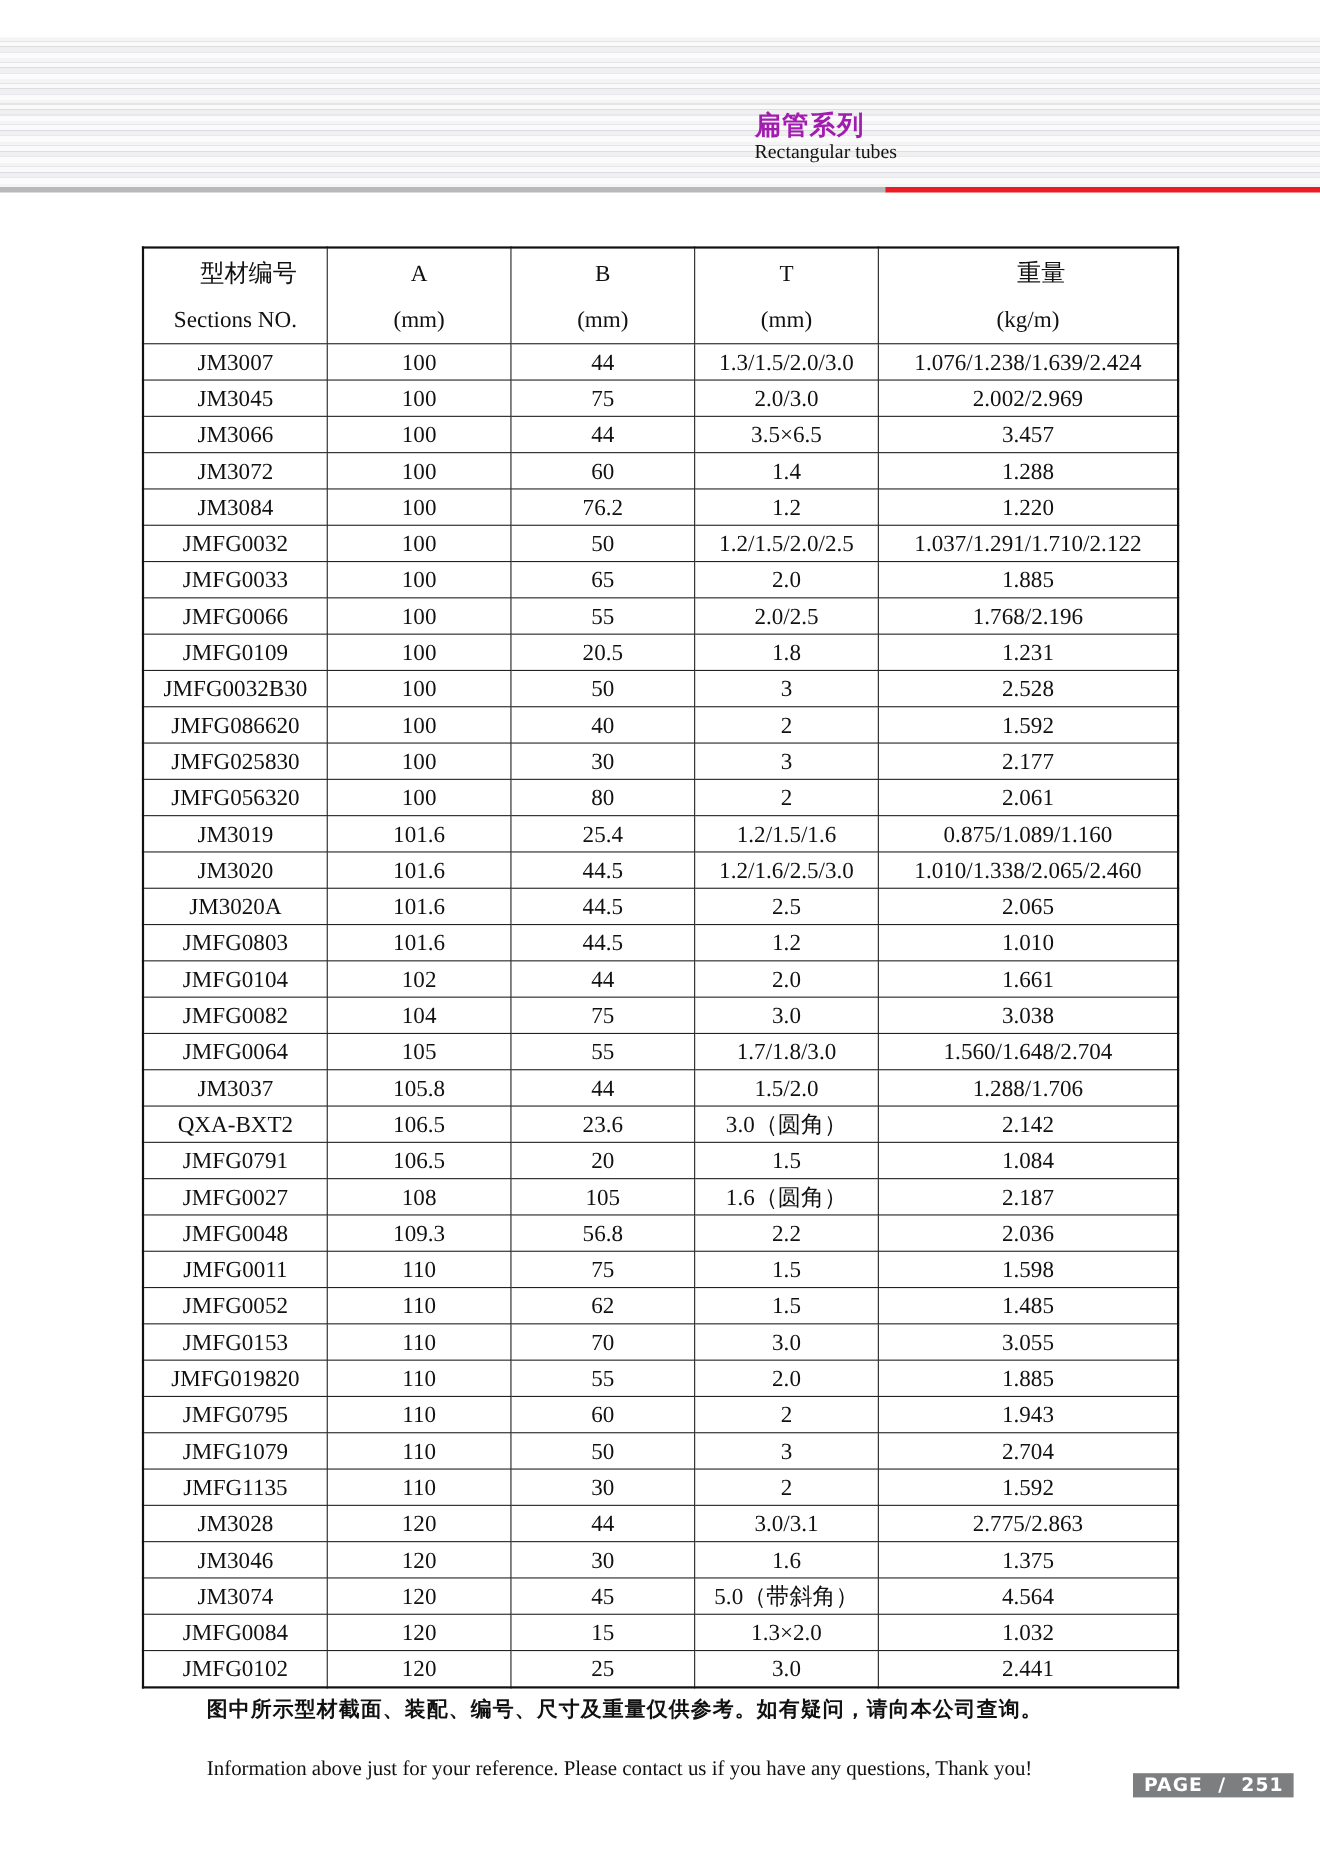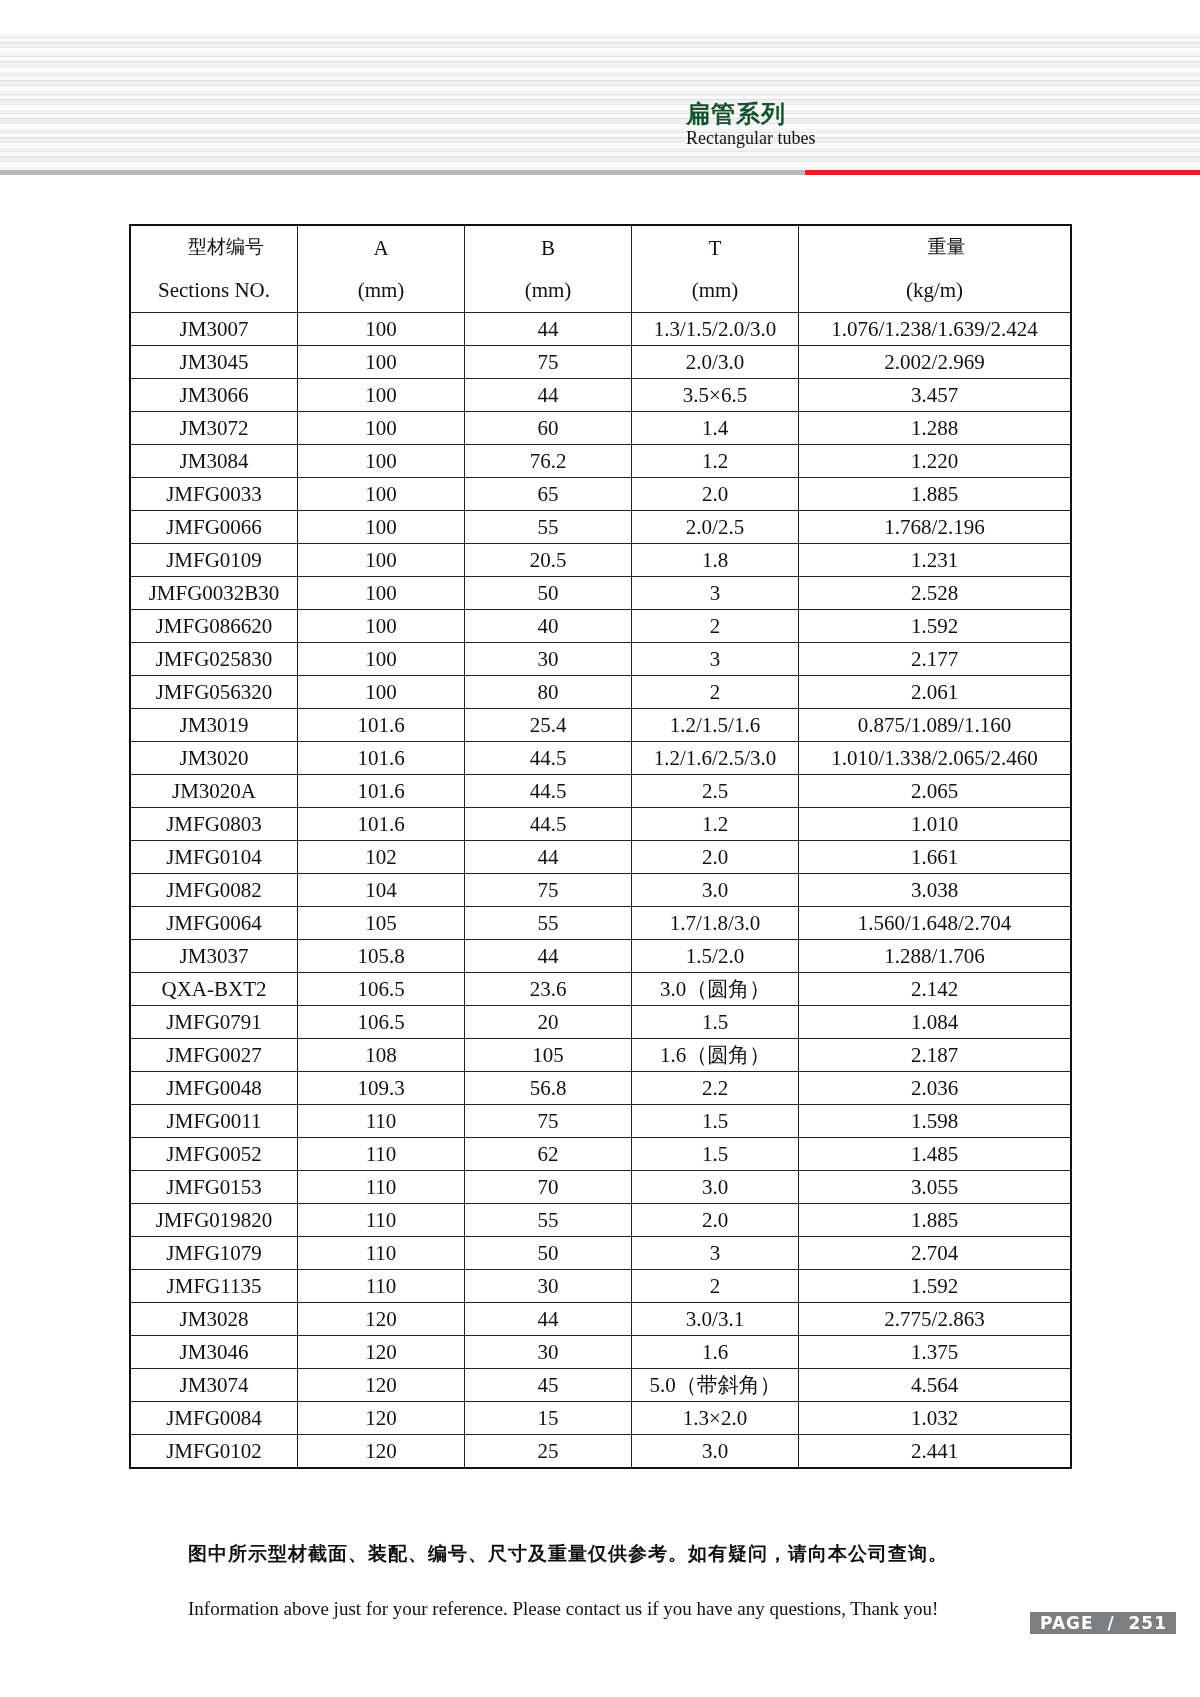--- a/index.html
+++ b/index.html
@@ -13,40 +13,40 @@
           #e4e5e7 3px, #e4e5e7 4px,
           #fafafa 4px, #fafafa 8px,
           #dcdde0 8px, #dcdde0 9px,
           #f0f0f2 9px, #f0f0f2 13px,
           #e8e9eb 13px, #e8e9eb 14px,
           #fbfbfb 14px, #fbfbfb 19px);
     }
     .banner-bar-gray { position: absolute; left: 0; top: 170px; width: 806px; height: 5px; background: #b7b8ba; }
     .banner-bar-red { position: absolute; left: 805px; top: 170px; width: 395px; height: 5px; background: #ec1c24; }
 
-    .title-zh { position: absolute; left: 686px; top: 98px; font-size: 24px; font-weight: bold; font-family: "DejaVu Sans", sans-serif; letter-spacing: 1px; color: #14532d; }
+    .title-zh { position: absolute; left: 686px; top: 98px; font-size: 24px; font-weight: bold; font-family: "DejaVu Sans", sans-serif; letter-spacing: 1px; color: #a21caf; }
     .title-en { position: absolute; left: 686px; top: 128px; font-size: 18px; font-family: "Liberation Serif", serif; color: #111; }
 
     table.spec {
       position: absolute; left: 129px; top: 224px;
       border-collapse: collapse;
       width: 943px;
       font-size: 21px;
     }
     table.spec td, table.spec th {
       border: 1.5px solid #222;
       text-align: center;
       padding: 0;
       font-weight: normal;
       height: 32px;
       line-height: 32px;
       white-space: nowrap;
     }
     table.spec th { height: 86px; line-height: 42px; vertical-align: middle; }
-    table.spec th .zh { font-family: Liberation Mono, monospace; font-size: 19px; display: block; padding-left: 24px; }
+    table.spec th .zh { font-family: Liberation Sans, sans-serif; font-size: 22px; display: block; padding-left: 24px; }
     table.spec th .en { display: block; font-size: 21px; }
     table.spec { border: 2px solid #111; }
     .c0 { width: 166px; } .c1 { width: 166px; } .c2 { width: 166px; } .c3 { width: 166px; } .c4 { width: 271px; }
 
     .footer-zh { position: absolute; left: 188px; top: 1541px; font-size: 19px; font-family: "DejaVu Sans", sans-serif; font-weight: bold; letter-spacing: 1px; color: #111; }
     .footer-en { position: absolute; left: 188px; top: 1598px; font-size: 19px; color: #111; }
     .page-badge {
       position: absolute; left: 1030px; top: 1612px; width: 146px; height: 22px;
       background: #7d7e80; color: #fff; font-family: "DejaVu Sans", sans-serif; font-weight: bold;
       font-size: 17px; line-height: 22px; padding-left: 10px; box-sizing: border-box; letter-spacing: 1px;
@@ -116,20 +116,27 @@
         <td>1.288</td>
       </tr>
       <tr>
         <td>JM3084</td>
         <td>100</td>
         <td>76.2</td>
         <td>1.2</td>
         <td>1.220</td>
       </tr>
       <tr>
+        <td>JMFG0032</td>
+        <td>100</td>
+        <td>50</td>
+        <td>1.2/1.5/2.0/2.5</td>
+        <td>1.037/1.291/1.710/2.122</td>
+      </tr>
+      <tr>
         <td>JMFG0033</td>
         <td>100</td>
         <td>65</td>
         <td>2.0</td>
         <td>1.885</td>
       </tr>
       <tr>
         <td>JMFG0066</td>
         <td>100</td>
         <td>55</td>
@@ -277,20 +284,27 @@
         <td>3.055</td>
       </tr>
       <tr>
         <td>JMFG019820</td>
         <td>110</td>
         <td>55</td>
         <td>2.0</td>
         <td>1.885</td>
       </tr>
       <tr>
+        <td>JMFG0795</td>
+        <td>110</td>
+        <td>60</td>
+        <td>2</td>
+        <td>1.943</td>
+      </tr>
+      <tr>
         <td>JMFG1079</td>
         <td>110</td>
         <td>50</td>
         <td>3</td>
         <td>2.704</td>
       </tr>
       <tr>
         <td>JMFG1135</td>
         <td>110</td>
         <td>30</td>

